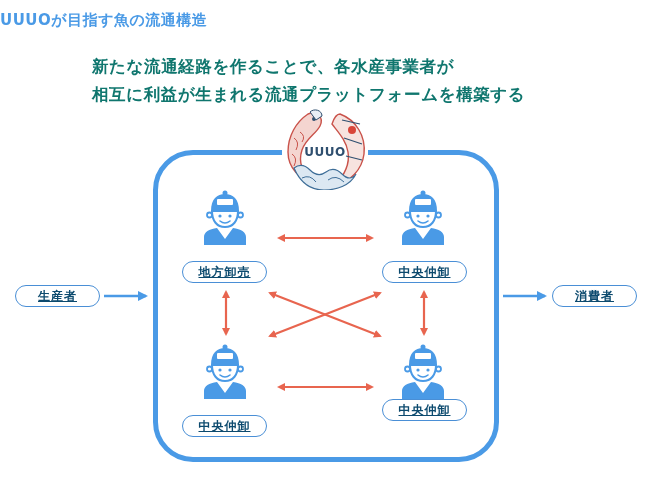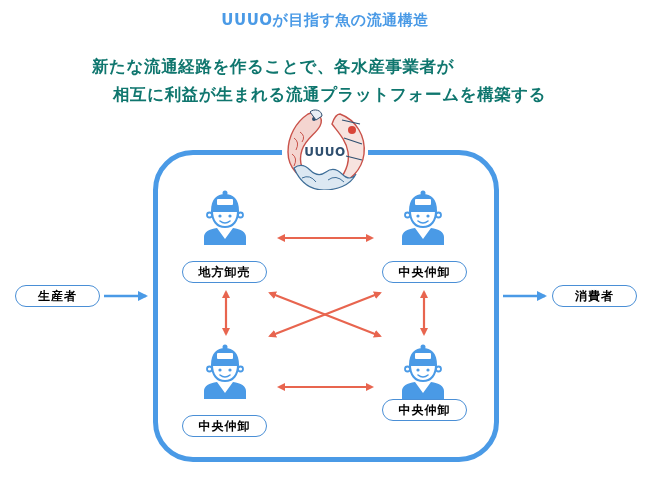--- a/index.html
+++ b/index.html
@@ -1,30 +1,30 @@
 <!DOCTYPE html>
 <html><head>
   <meta charset="utf-8">
   <style>
     html, body { margin: 0; padding: 0; background: #ffffff; }
     body { width: 650px; height: 487px; position: relative; overflow: hidden;
            font-family: "DejaVu Sans", "Liberation Sans", sans-serif; }
-    .title { position: absolute; left: 0; width: 650px; top: 11px; text-align: center;
+    .title { position: absolute; left: 0; width: 650px; top: 11px; text-align: left;
              font-size: 15px; font-weight: bold; color: #4a9ae6; letter-spacing: 0.5px; }
     .subtitle { position: absolute; left: 92px; width: 520px; font-size: 16.5px; font-weight: bold;
                 color: #0f766e; letter-spacing: 0.6px; white-space: nowrap; }
     .sub1 { top: 56px; }
-    .sub2 { top: 84px; margin-left: 21px; }
+    .sub2 { top: 84px; }
     .frame { position: absolute; left: 153px; top: 150px; width: 336px; height: 302px;
              border: 5px solid #4a9ae6; border-radius: 40px; }
     .logo-gap { position: absolute; left: 282px; top: 140px; width: 86px; height: 20px; background: #fff; }
     .logo { position: absolute; left: 280px; top: 108px; }
     .pill { position: absolute; height: 20px; border: 1.3px solid #4a8fd6; border-radius: 12px;
-            background: #fff; color: #000000; font-size: 12px; font-weight: bold;
-            display: flex; align-items: center; justify-content: center; letter-spacing: 1px; }
+            background: #fff; color: #0c4a6e; font-size: 12px; font-weight: bold;
+            display: flex; align-items: center; justify-content: center; letter-spacing: 1px; text-decoration: underline; }
     .person { position: absolute; width: 50px; height: 56px; }
     svg.arrows { position: absolute; left: 0; top: 0; }
   </style>
 </head>
 <body>
 
 <div class="title">UUUOが目指す魚の流通構造</div>
 <div class="subtitle sub1">新たな流通経路を作ることで、各水産事業者が</div>
 <div class="subtitle sub2">相互に利益が生まれる流通プラットフォームを構築する</div>
 

